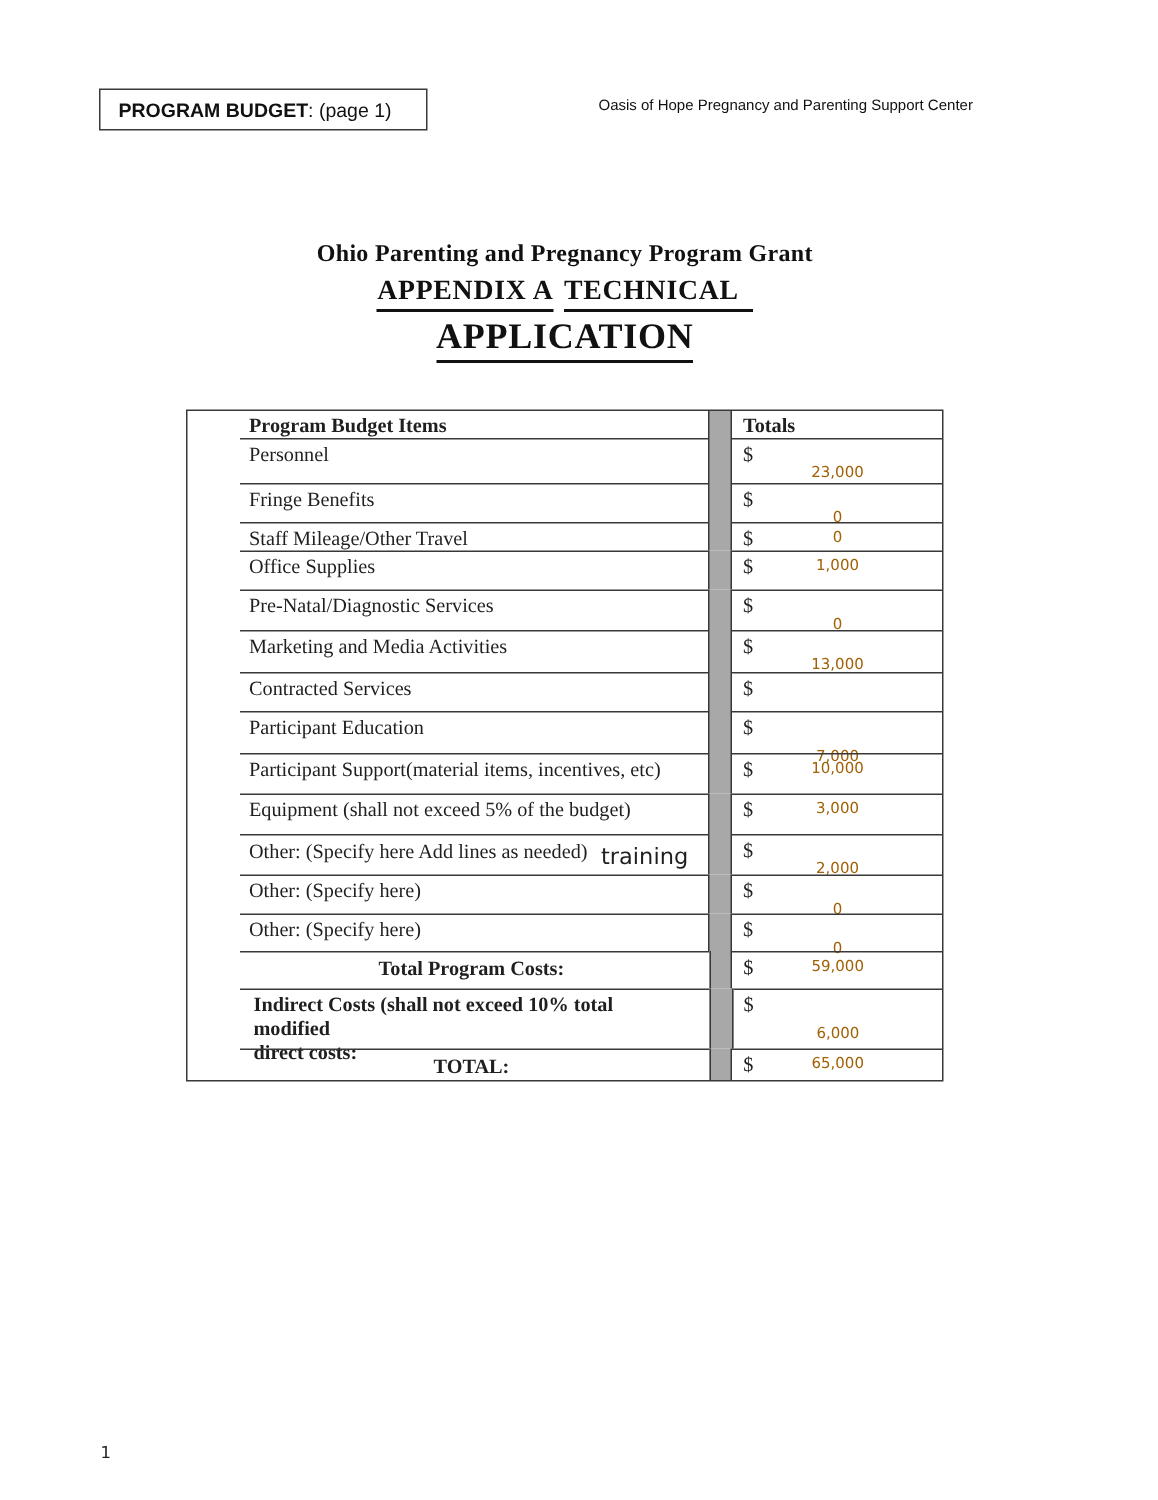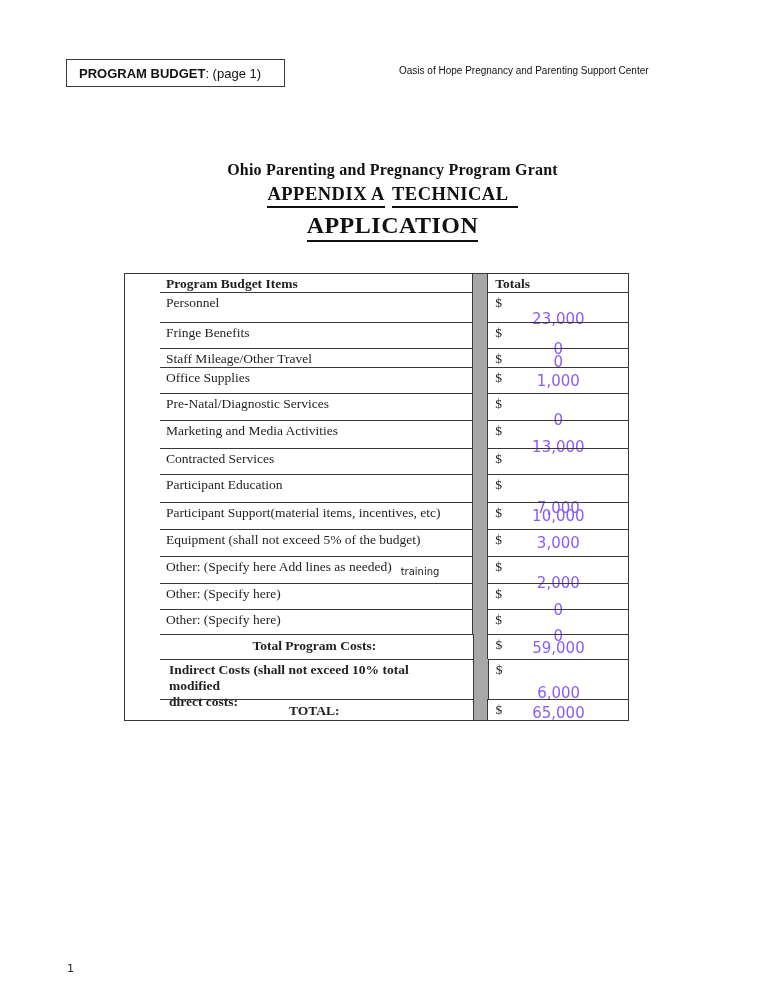--- a/index.html
+++ b/index.html
@@ -34,21 +34,21 @@
     width: 310px;
     font-family: "Liberation Sans", sans-serif;
     font-size: 10px;
     color: #111;
     white-space: nowrap;
   }
 
   
   .title-block {
     position: absolute;
-    left: 140px; top: 161px;
+    left: 124px; top: 161px;
     width: 505px;
     text-align: center;
     color: #111;
   }
   .title-l1 {
     font-size: 16px;
     font-weight: bold;
     letter-spacing: 0.2px;
   }
   .title-l2 { margin-top: 5px; font-size: 18.5px; font-weight: bold; letter-spacing: 0.5px; }
@@ -98,33 +98,33 @@
   .cl.rightbold { font-weight: bold; text-align: center; padding-right: 10px; padding-top: 3px; }
 
   .cur {
     display: inline-block;
     width: 14px;
     font-family: "Liberation Serif", serif;
     font-size: 13.5px;
   }
   .amt {
     font-family: "DejaVu Sans", sans-serif;
-    font-size: 15px;
-    color: #8b5cf6;
+    font-size: 10px;
+    color: #a16207;
     width: 110px;
     text-align: center;
   }
   .ct.stack .amt { margin-left: 8px; margin-top: -1px; }
   .ct.inline { display: flex; align-items: flex-start; }
   .ct.inline .amt { margin-left: -6px; margin-top: 2px; }
   .ct.stack.low .amt { margin-top: 6px; }
 
   .fillin {
     font-family: "DejaVu Sans", sans-serif;
-    font-size: 10px;
+    font-size: 15px;
     position: relative;
     top: 4px;
     margin-left: 9px;
   }
 
   
   .pagenum {
     position: absolute;
     left: 67px; top: 962px;
     font-family: "DejaVu Sans", sans-serif;

